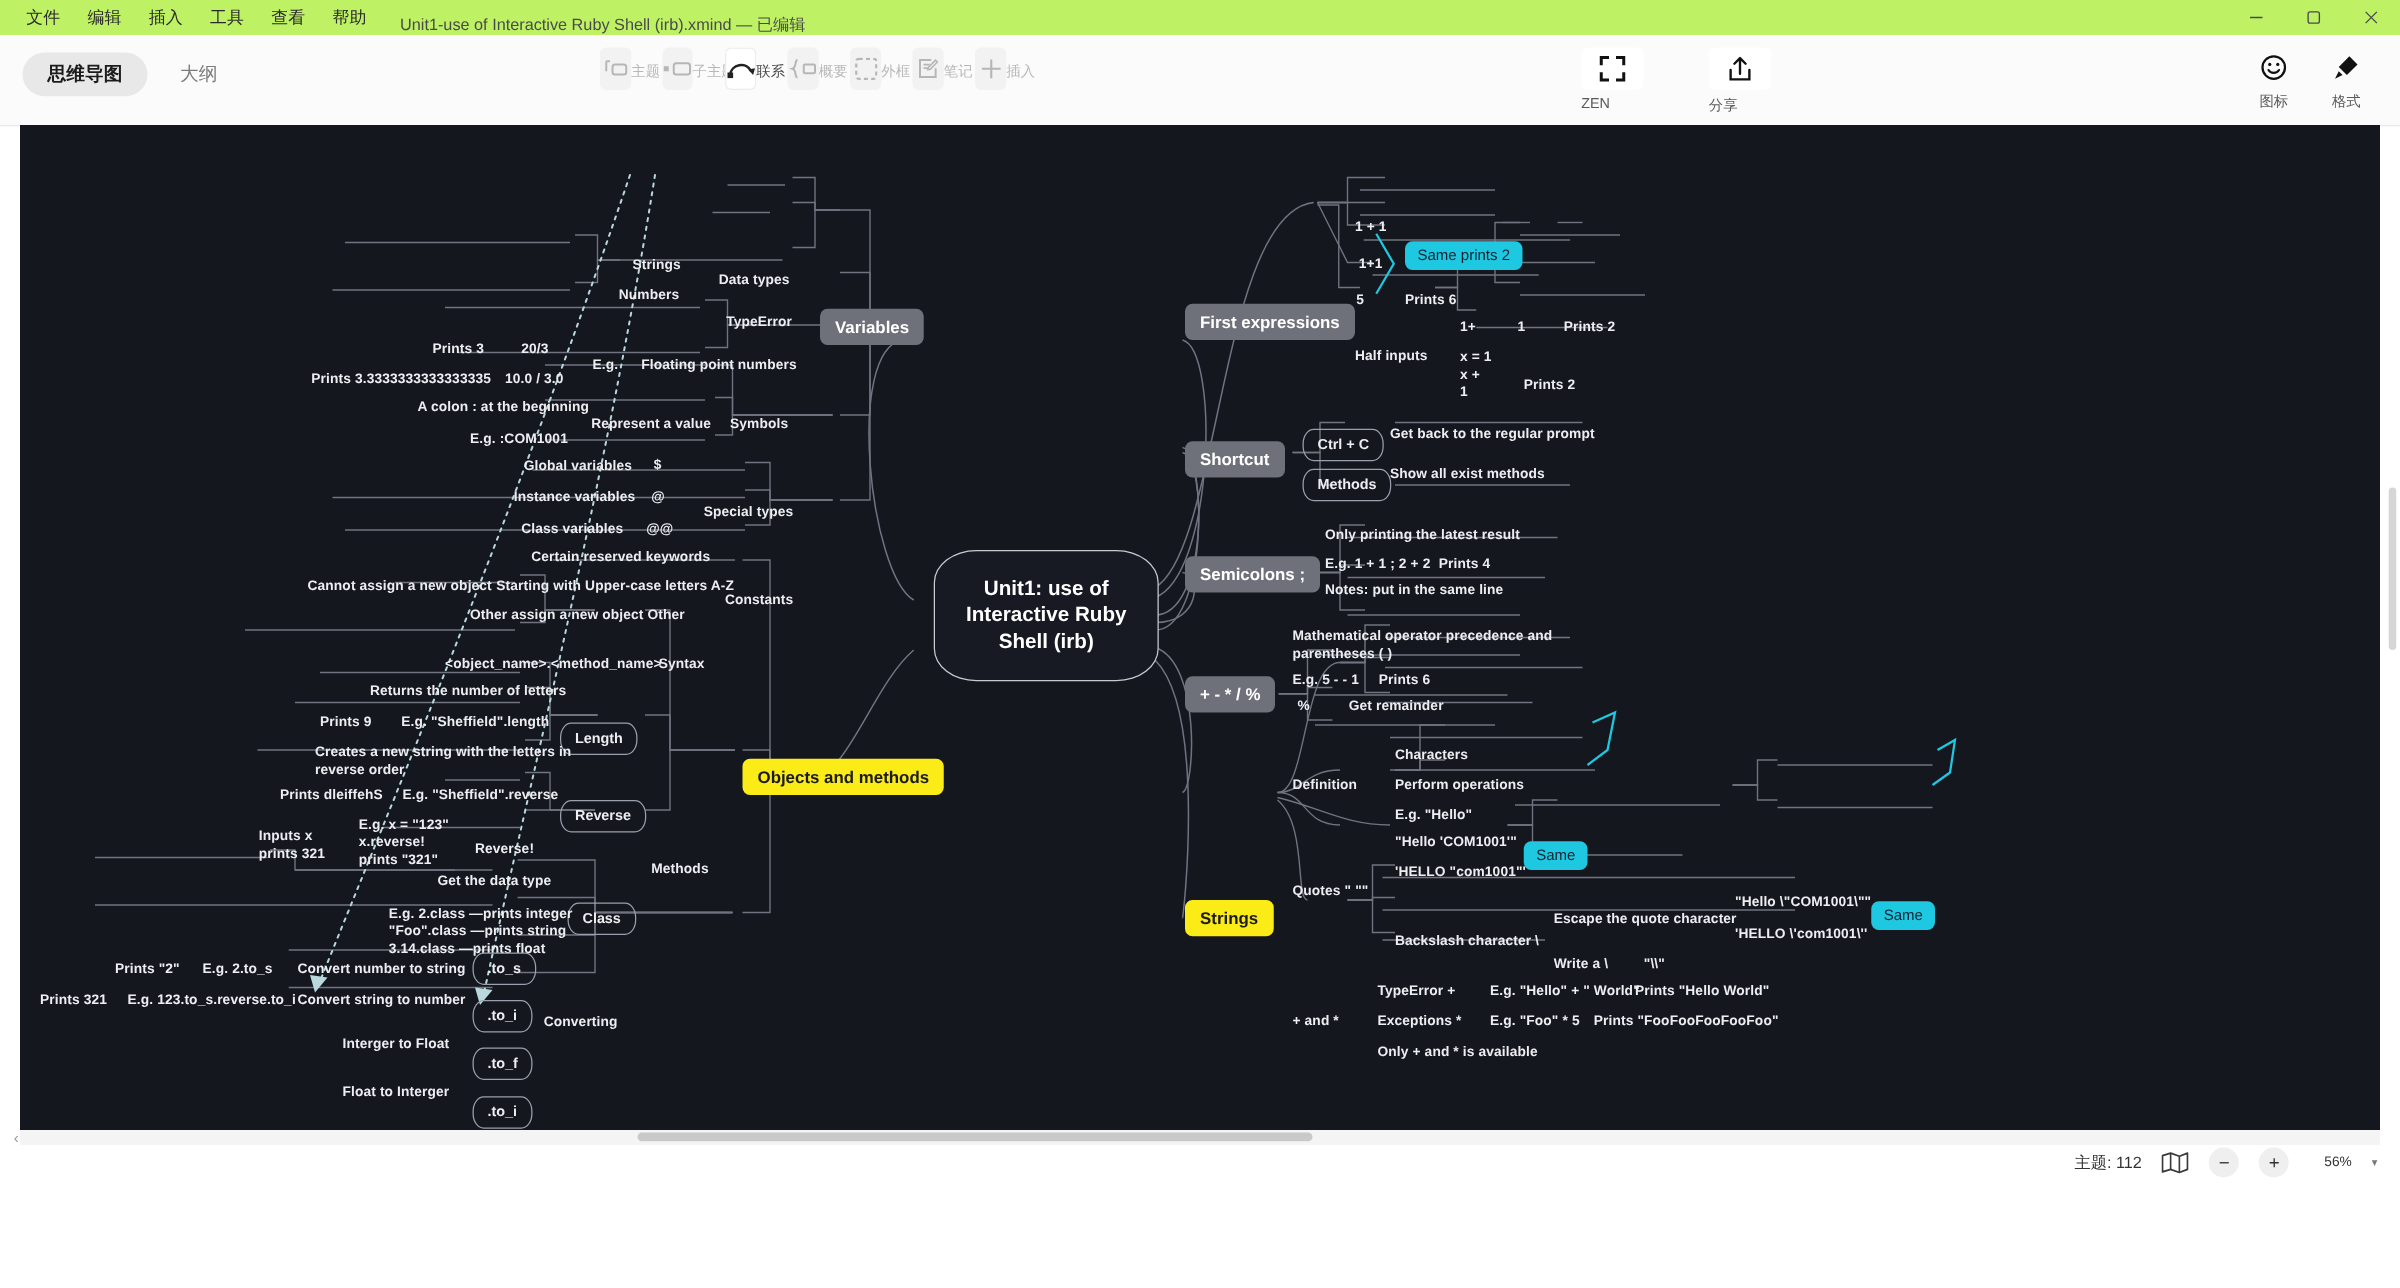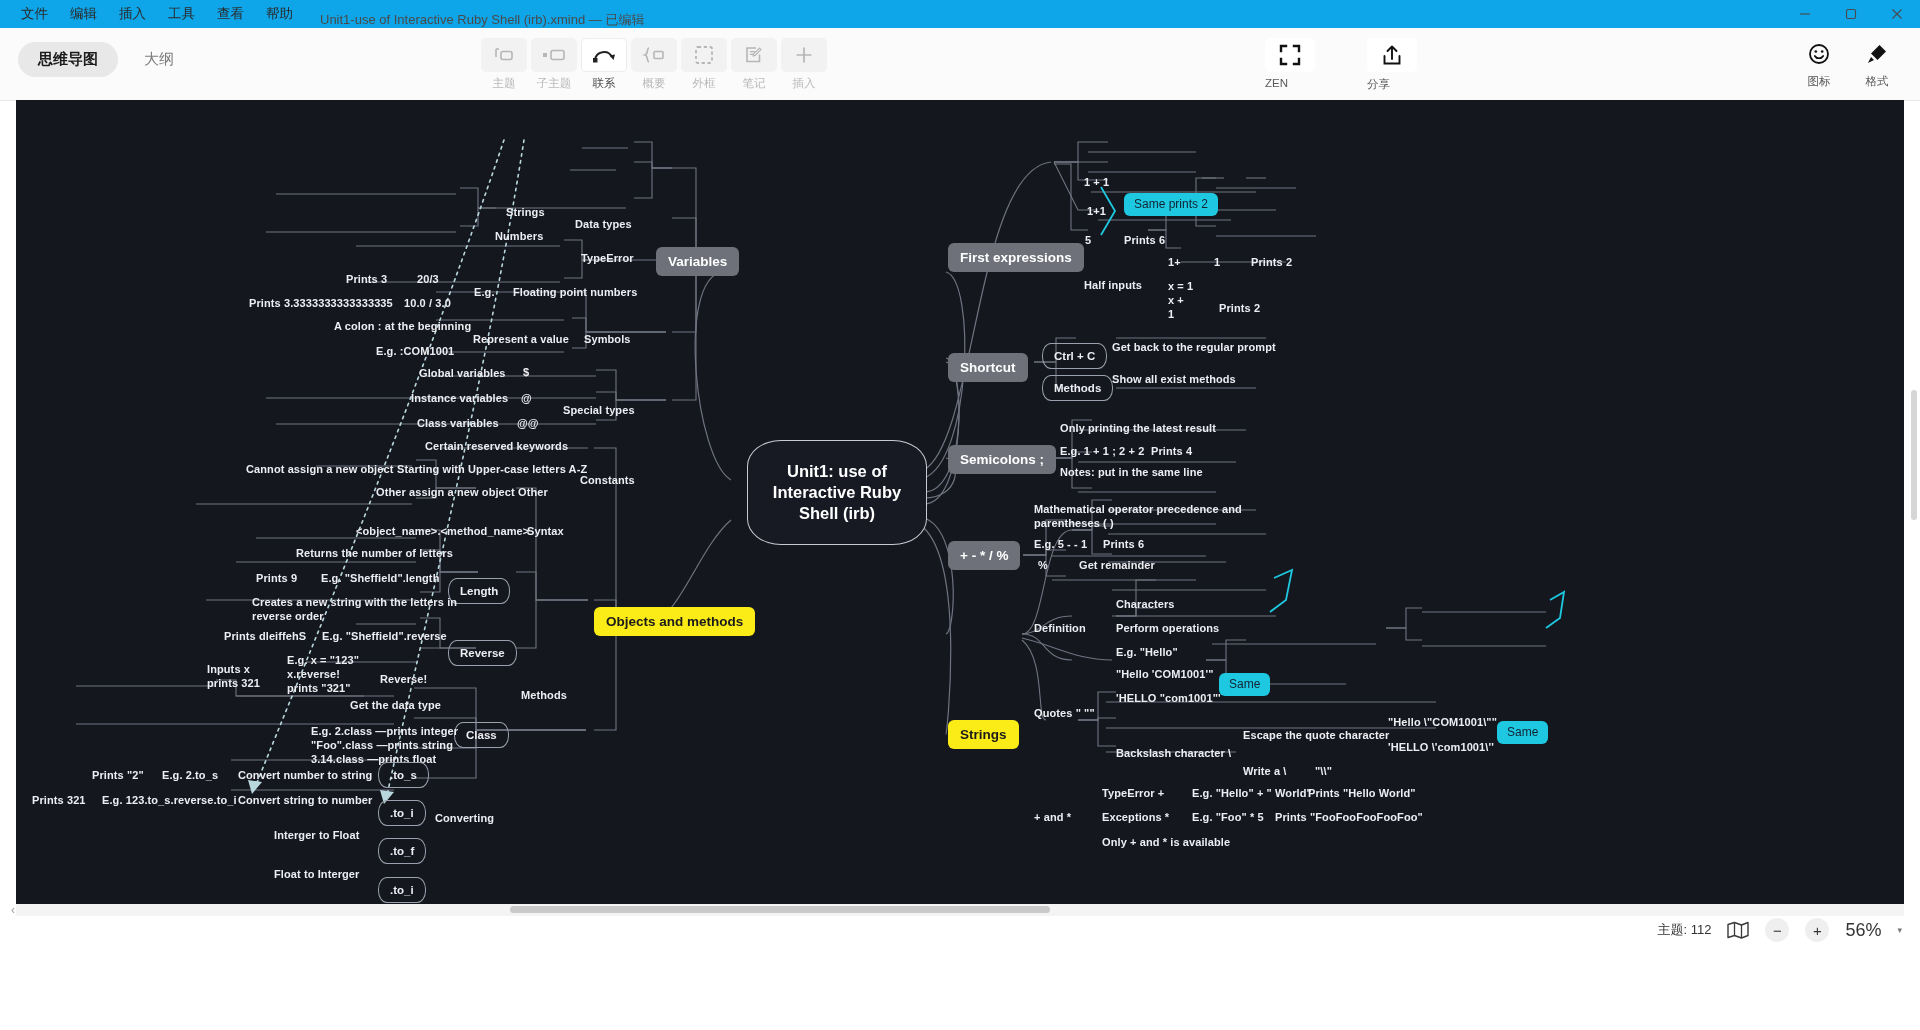--- a/index.html
+++ b/index.html
@@ -5,21 +5,21 @@
   html,body{margin:0;padding:0;}
   body{
     width:1920px;height:1030px;overflow:hidden;
     font-family:"Liberation Sans","DejaVu Sans",sans-serif;
     background:#ffffff;
     -webkit-font-smoothing:antialiased;
   }
   
   #titlebar{
     position:absolute;left:0;top:0;width:1920px;height:28px;
-    background:#0ea5e9;display:flex;align-items:center;
+    background:#bef264;display:flex;align-items:center;
     border-bottom:1px solid #ececec;
   }
   .menu-item{
     font-size:13.5px;color:#2a2a2a;padding:0 11px;line-height:28px;
     cursor:default;
   }
   .menu-item:first-child{margin-left:10px;}
   #doc-title{
     font-size:13px;color:#4a4a4a;margin-left:16px;white-space:nowrap;margin-top:12px;
   }
@@ -37,21 +37,21 @@
   #view-tabs{position:absolute;left:18px;top:14px;display:flex;align-items:center;gap:6px;}
   .view-tab{
     font-size:15px;color:#7d7d7d;padding:8px 20px;border-radius:18px;
     white-space:nowrap;
   }
   .view-tab.active{background:#e8e8e8;color:#1c1c1c;font-weight:bold;}
   #tool-center{
     position:absolute;left:480px;top:10px;display:flex;gap:2px;
   }
   .tool-btn{
-    width:48px;display:flex;flex-direction:column;align-items:center;
+    width:48px;display:flex;flex-direction:row;align-items:center;
   }
   .tool-ico{
     width:46px;height:34px;border-radius:5px;background:#f2f2f2;
     display:flex;align-items:center;justify-content:center;color:#b6b6b6;
   }
   .tool-btn.enabled .tool-ico{background:#ffffff;color:#222;box-shadow:0 0 0 1px #ececec inset;}
   .tool-lbl{font-size:11.5px;color:#b8b8b8;margin-top:4px;white-space:nowrap;}
   .tool-btn.enabled .tool-lbl{color:#4a4a4a;}
   #tool-right{position:absolute;left:1265px;top:10px;display:flex;gap:52px;}
   .big-btn{display:flex;flex-direction:column;align-items:flex-start;}
@@ -126,21 +126,21 @@
   #status-row{
     position:absolute;right:18px;top:-6px;display:flex;align-items:center;gap:16px;
     height:40px;
   }
   #topic-count{font-size:13px;color:#333;}
   .sb-ico{color:#3a3a3a;display:flex;align-items:center;justify-content:center;}
   .zbtn{
     width:24px;height:24px;border-radius:50%;background:#efefef;
     display:flex;align-items:center;justify-content:center;color:#333;font-size:15px;
   }
-  #zoom-val{font-size:18px;color:#333;min-width:34px;text-align:right;}
+  #zoom-val{font-size:11px;color:#333;min-width:34px;text-align:right;}
   #zoom-caret{color:#777;font-size:9px;}
 </style>
 </head>
 <body>
 
 <div id="titlebar">
   <span class="menu-item">文件</span>
   <span class="menu-item">编辑</span>
   <span class="menu-item">插入</span>
   <span class="menu-item">工具</span>

